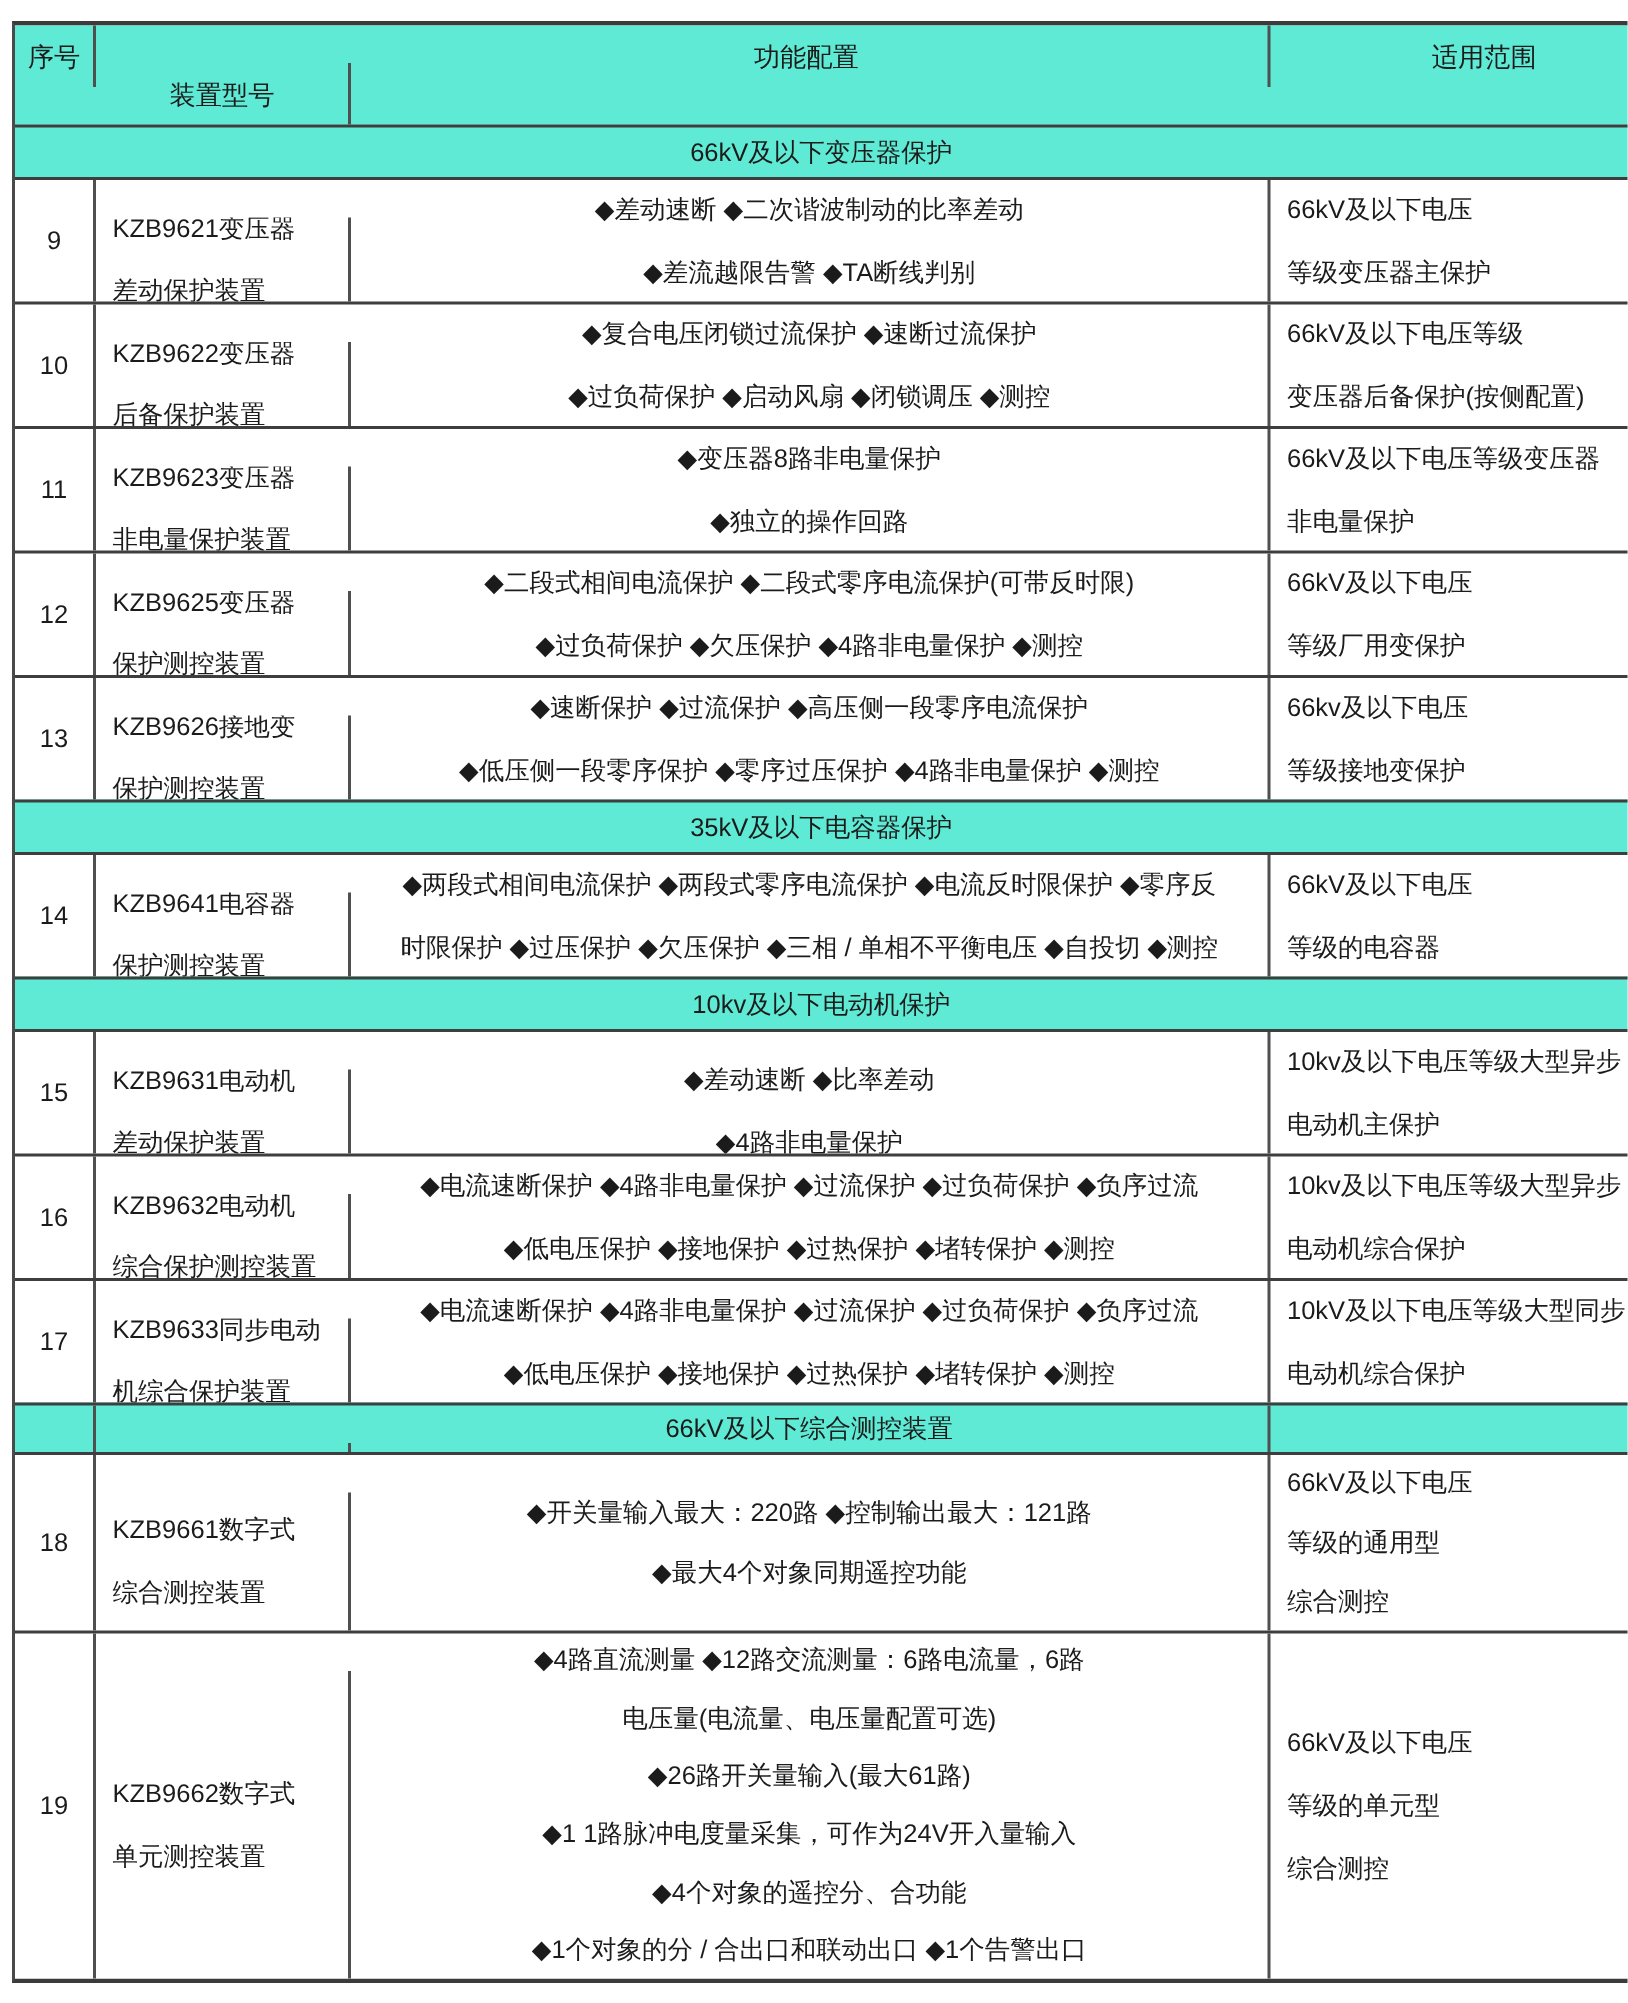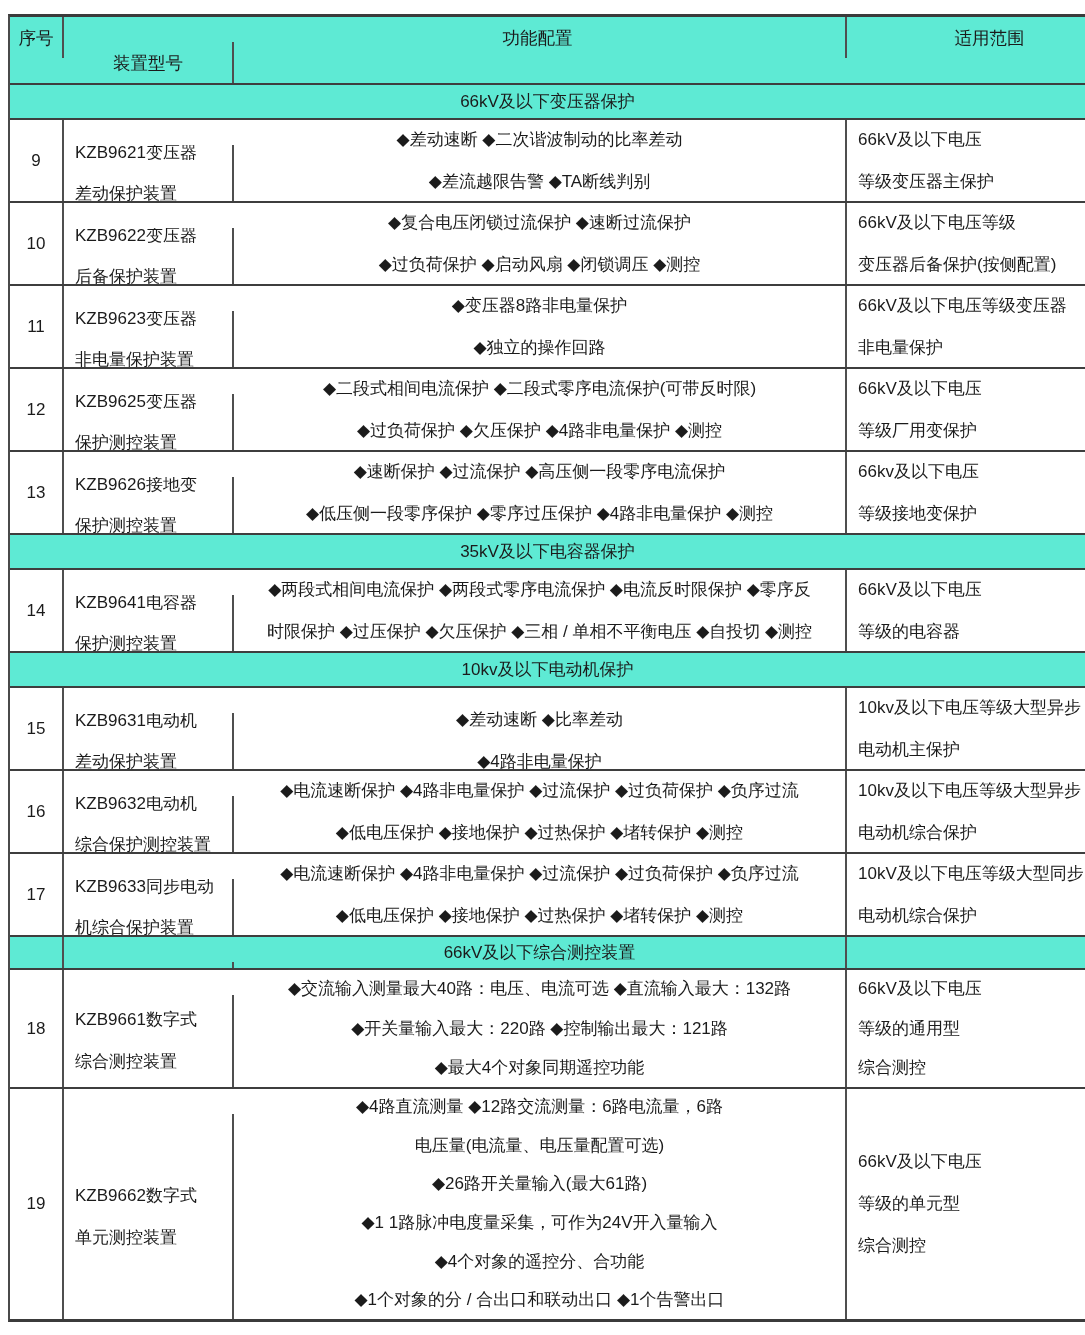--- a/index.html
+++ b/index.html
@@ -272,21 +272,20 @@
       </div>
       <div class="row" style="height: 119px;">
         <div class="cell c-serial">
           <div class="line" style="line-height: 42px;">18</div>
         </div>
         <div class="cell c-model">
           <div class="line" style="line-height: 42px;">KZB9661数字式</div>
           <div class="line" style="line-height: 42px;">综合测控装置</div>
         </div>
         <div class="cell c-func">
-          <div class="line" style="line-height: 39.6667px;">◆交流输入测量最大40路：电压、电流可选 ◆直流输入最大：132路</div>
           <div class="line" style="line-height: 39.6667px;">◆开关量输入最大：220路 ◆控制输出最大：121路</div>
           <div class="line" style="line-height: 39.6667px;">◆最大4个对象同期遥控功能</div>
         </div>
         <div class="cell c-scope">
           <div class="line" style="line-height: 39.6667px;">66kV及以下电压</div>
           <div class="line" style="line-height: 39.6667px;">等级的通用型</div>
           <div class="line" style="line-height: 39.6667px;">综合测控</div>
         </div>
       </div>
       <div class="row" style="height: 232px;">

